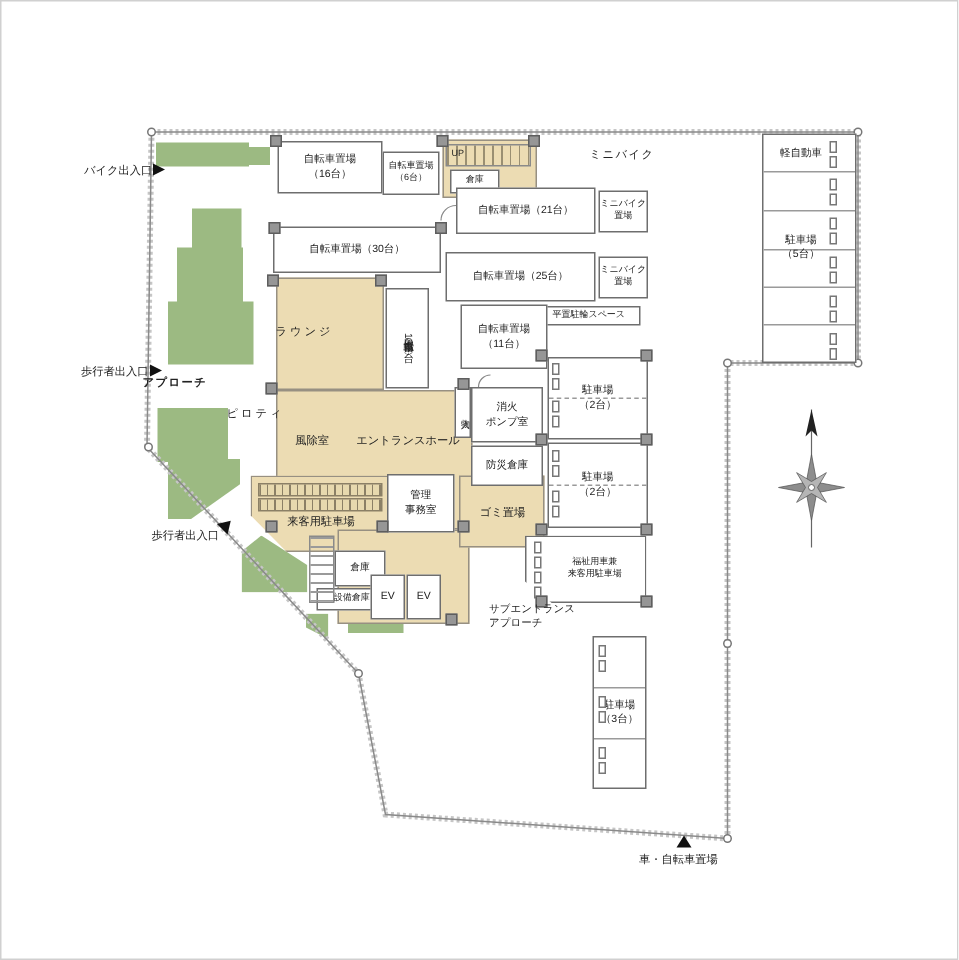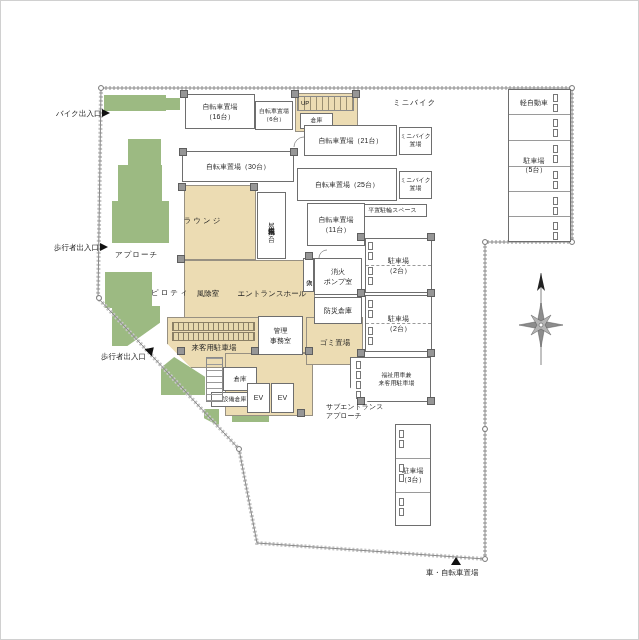--- a/index.html
+++ b/index.html
@@ -182,22 +182,22 @@
   <div class="pillar" style="left:356px;top:396px;"></div>
   <div class="pillar" style="left:426px;top:396px;"></div>
   <div class="pillar" style="left:296px;top:408px;"></div>
 
   <div class="freelabel" style="left:55px;top:108px;"><span>バイク出入口</span></div>
   <div class="tri-right" style="left:101px;top:108px;"></div>
 
   <div class="freelabel" style="left:53px;top:242px;"><span>歩行者出入口</span></div>
   <div class="tri-right" style="left:99px;top:242px;"></div>
 
-  <div class="freelabel" style="left:114px;top:249px;letter-spacing:1px;"><span>アプローチ</span></div>
-  <div class="freelabel" style="left:150px;top:287px;letter-spacing:2px;"><span>ピロティ</span></div>
+  <div class="freelabel" style="left:94px;top:249px;letter-spacing:1px;font-weight:bold;"><span>アプローチ</span></div>
+  <div class="freelabel" style="left:150px;top:270px;letter-spacing:2px;"><span>ピロティ</span></div>
 
   <div class="freelabel" style="left:100px;top:351px;"><span>歩行者出入口</span></div>
   <div class="tri-up tri-ne" style="left:145px;top:345px;"></div>
 
   <div class="freelabel" style="left:392px;top:97px;letter-spacing:1px;"><span>ミニバイク</span></div>
 
   <div class="freelabel" style="left:325px;top:401px;font-size:7px;"><span>サブエントランス
 アプローチ</span></div>
 
   <div class="tri-up" style="left:450px;top:556px;"></div>

